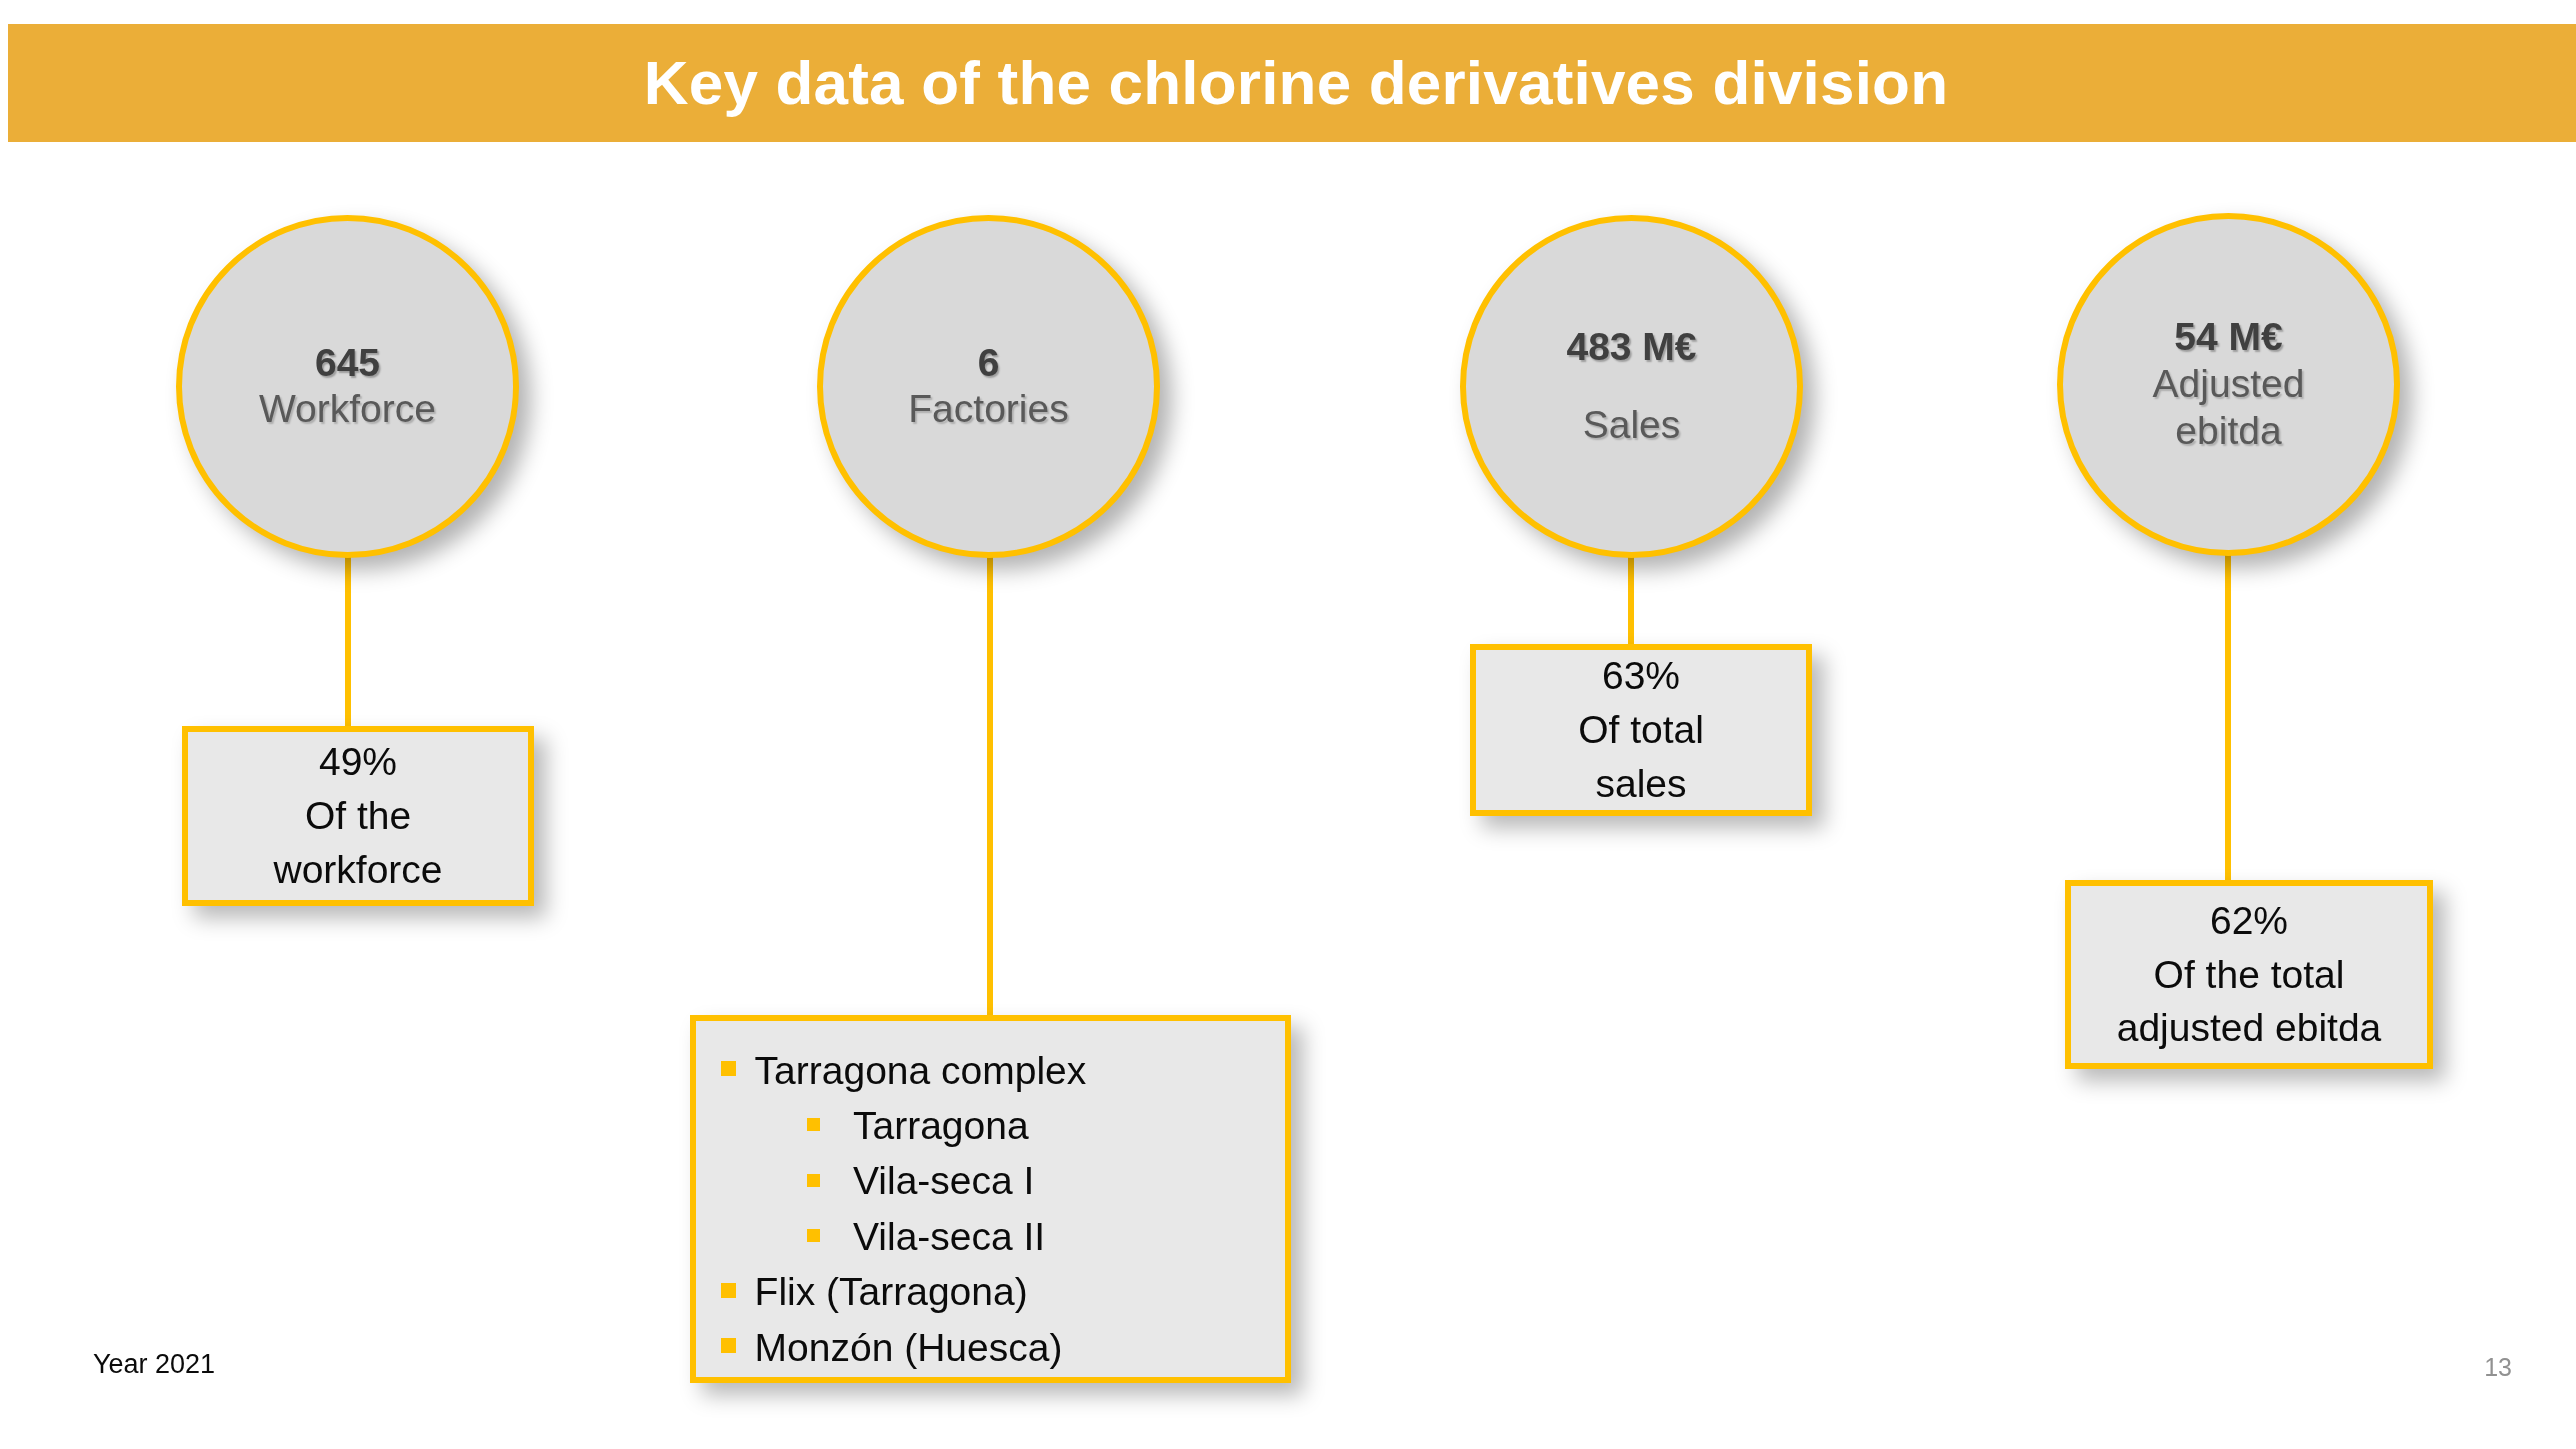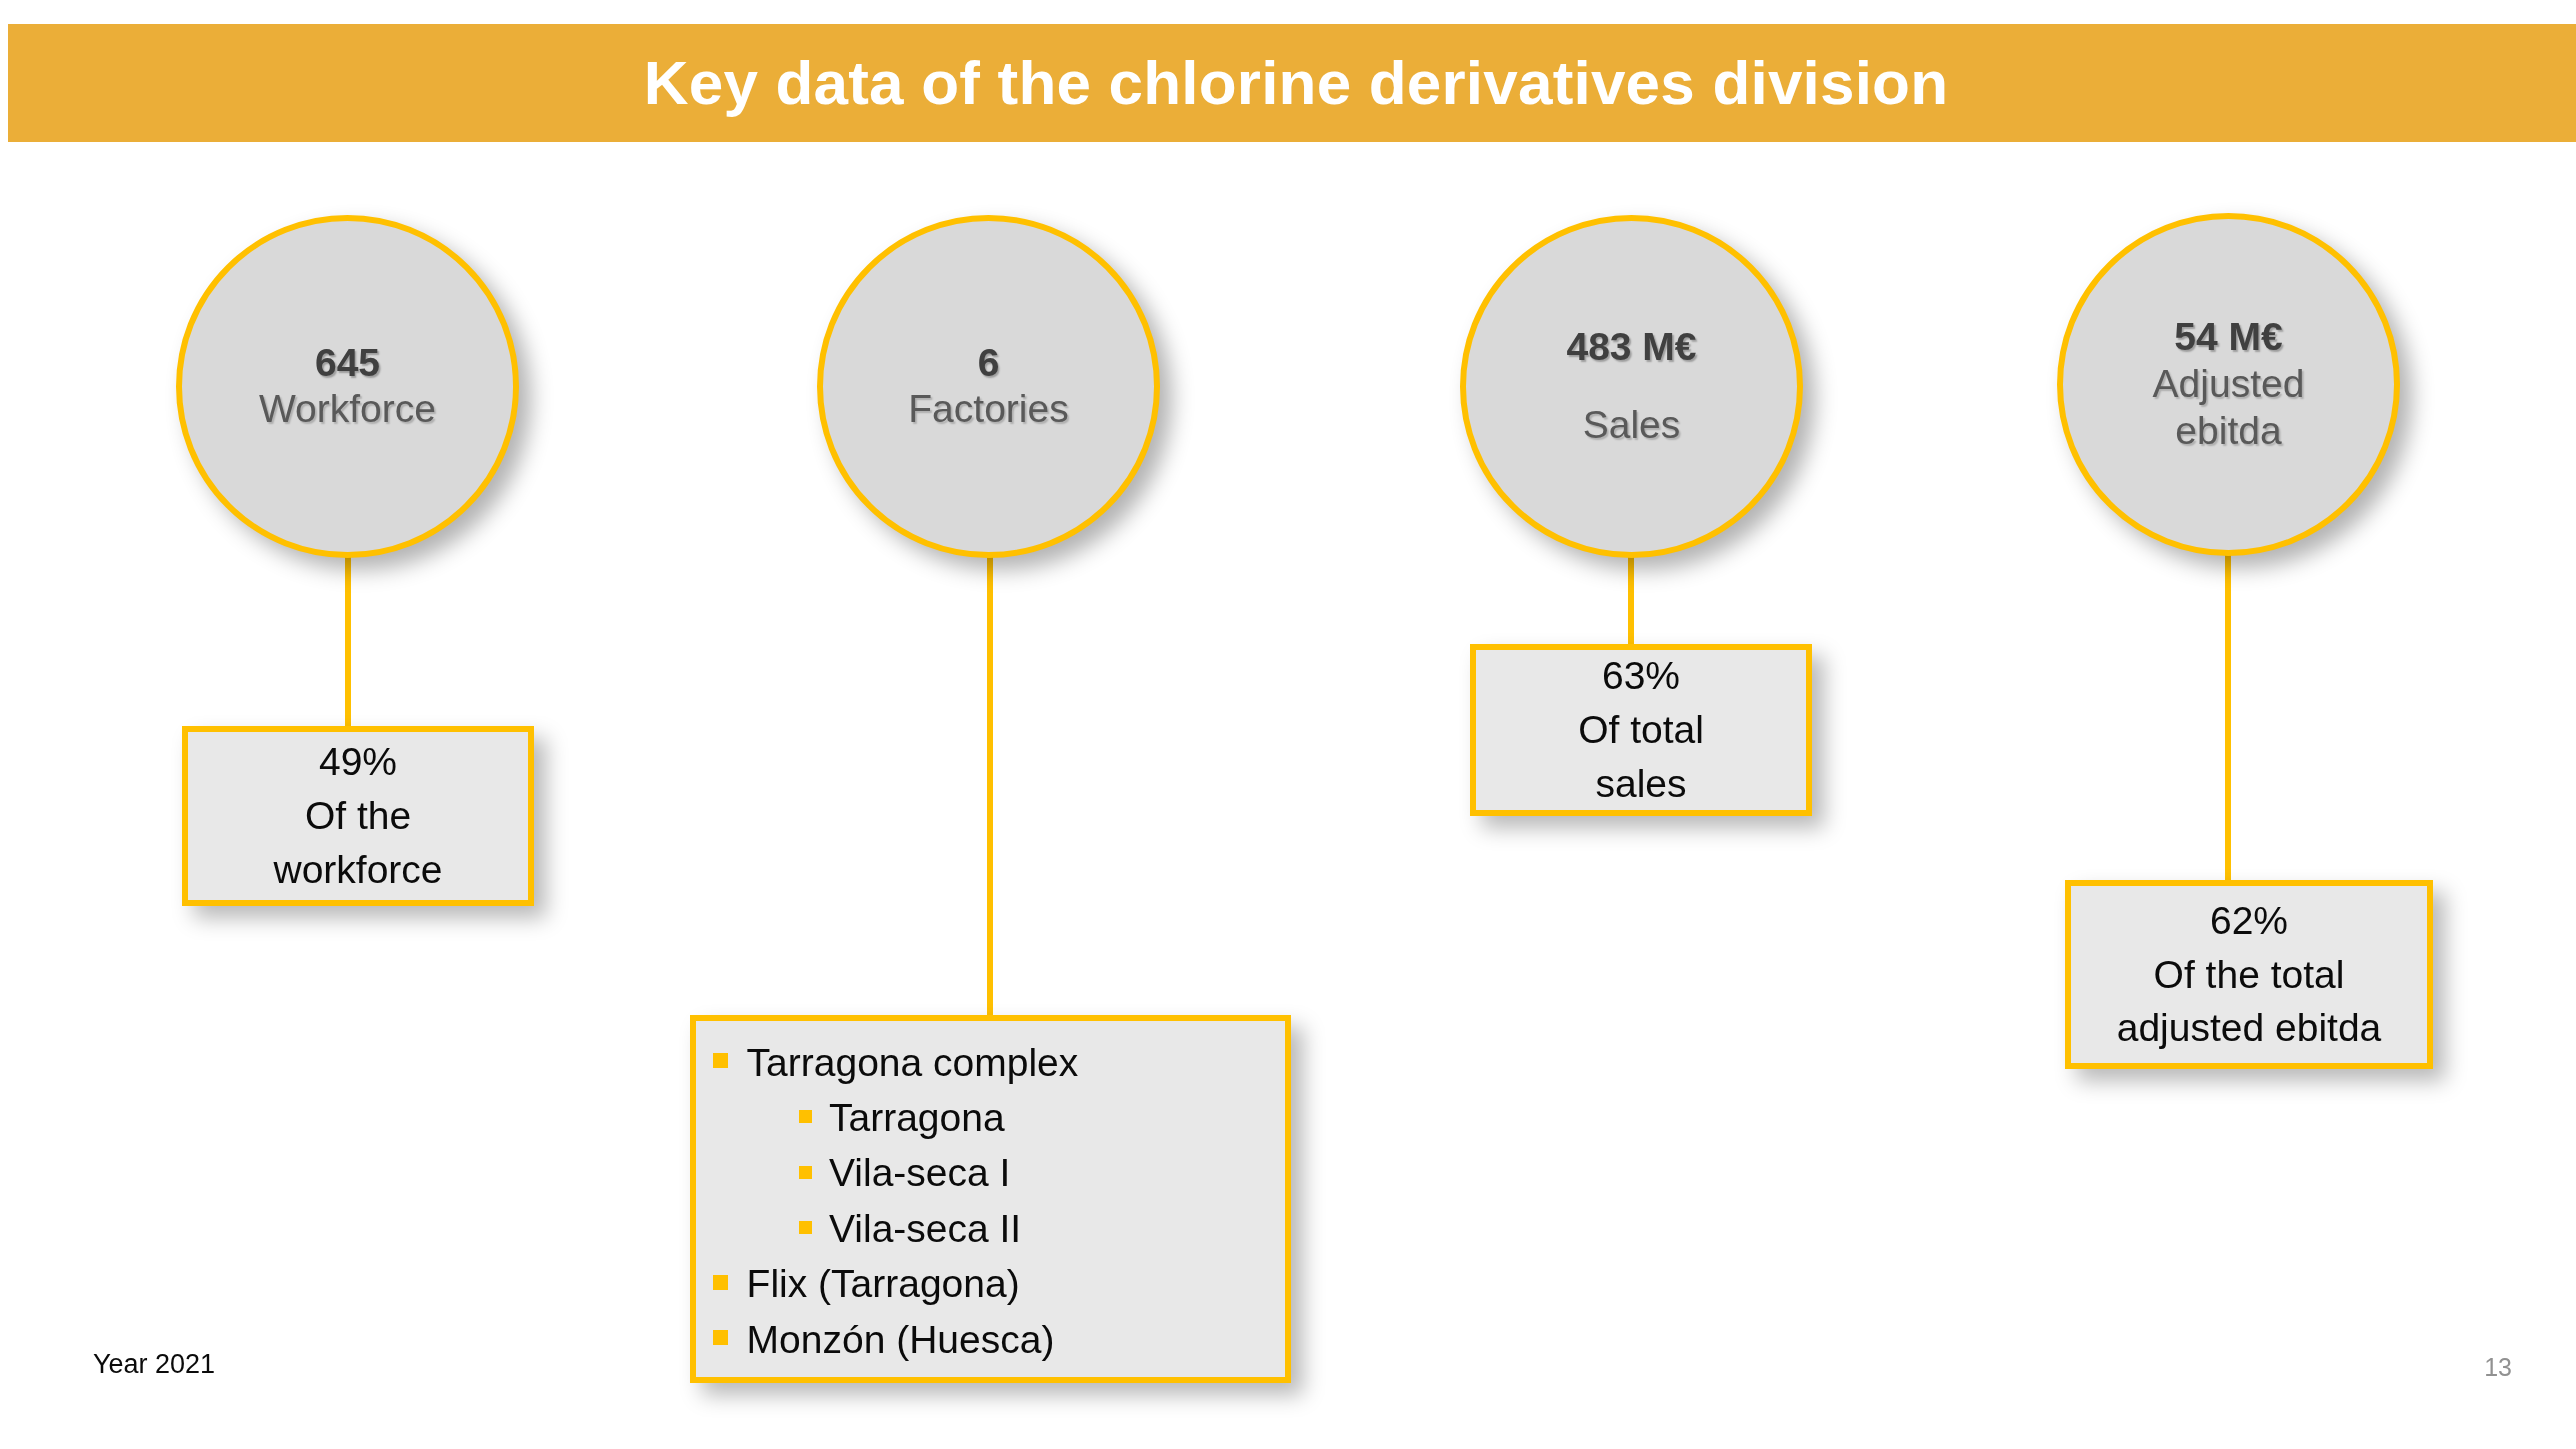--- a/index.html
+++ b/index.html
@@ -105,33 +105,34 @@
     position: absolute;
     background: #E8E8E8;
     border: 6px solid #FFC000;
     box-sizing: border-box;
     z-index: 2;
     box-shadow: 12px 12px 20.6px rgba(0,0,0,0.28);
     padding: 13.7px 0 12px 0;
   }
   .list-box ul {
     list-style: none;
-    margin: 0;
+    margin: 8px;
     padding: 0;
   }
   .list-item {
     display: flex;
     align-items: baseline;
     font-size: 39px;
     color: #0b0b0b;
     line-height: 1.42;
     padding-left: 17px;
   }
   .list-item.level-2 {
     padding-left: 103px;
+    gap: 16px;
   }
   .bullet {
     display: inline-block;
     width: 14.6px;
     height: 14.6px;
     min-width: 14.6px;
     background: #FFC000;
     margin-right: 19px;
     position: relative;
     top: -7.7px;

